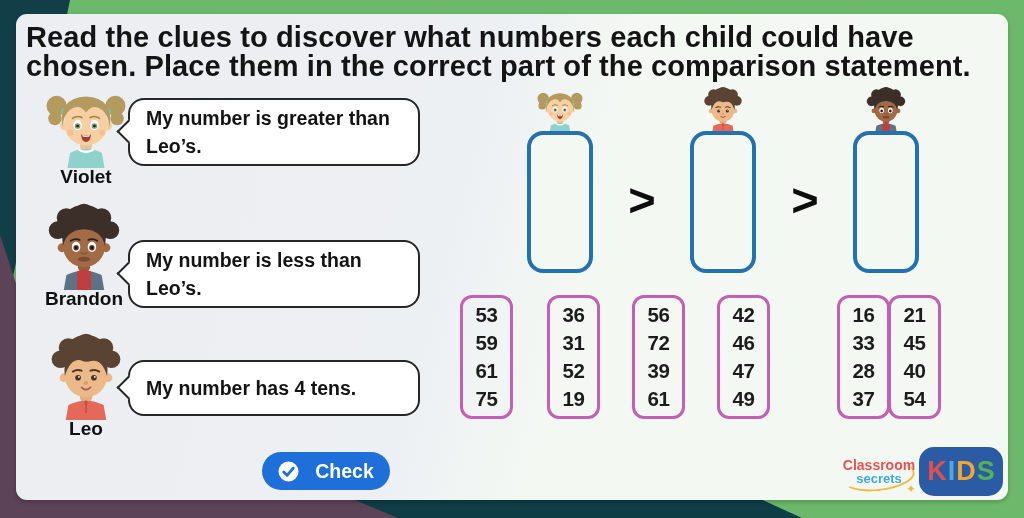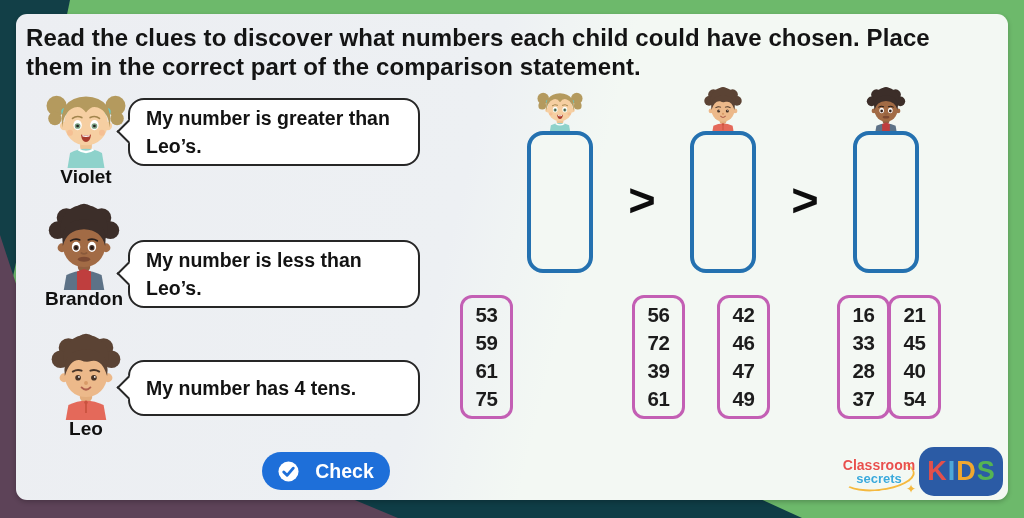--- a/index.html
+++ b/index.html
@@ -11,21 +11,21 @@
 
   .card {
     position:absolute; left:16px; top:14px; width:992px; height:486px;
     border-radius:11px;
     background:linear-gradient(104deg, #ecEEF2 0%, #edf0f3 44%, #f3f8f3 56%, #f3f8f3 100%);
     box-shadow:0 2px 5px rgba(0,0,0,.22);
   }
 
   .title {
     position:absolute; left:10px; top:9px; width:968px;
-    font-size:24px; line-height:29px; font-weight:bold; color:#141414;
+    font-size:29px; line-height:29px; font-weight:bold; color:#141414;
     letter-spacing:.1px;
   }
 
   
   .avatar-block { position:absolute; width:104px; text-align:center; }
   .avatar-block svg.av { display:block; margin:0 auto; }
   .avatar-name { display:block; margin-top:-2px; font-size:19px; font-weight:bold; color:#101010; }
 
   
   .bubble {
@@ -247,20 +247,26 @@
         </svg>
       <div class="slot-box"></div>
     </div>
 
     <div class="number-card" style="left:444px;">
       <span class="number-value">53</span>
       <span class="number-value">59</span>
       <span class="number-value">61</span>
       <span class="number-value">75</span>
     </div>
+    <div class="number-card" style="left:531px;">
+      <span class="number-value">36</span>
+      <span class="number-value">31</span>
+      <span class="number-value">52</span>
+      <span class="number-value">19</span>
+    </div>
     <div class="number-card" style="left:616px;">
       <span class="number-value">56</span>
       <span class="number-value">72</span>
       <span class="number-value">39</span>
       <span class="number-value">61</span>
     </div>
     <div class="number-card" style="left:701px;">
       <span class="number-value">42</span>
       <span class="number-value">46</span>
       <span class="number-value">47</span>

